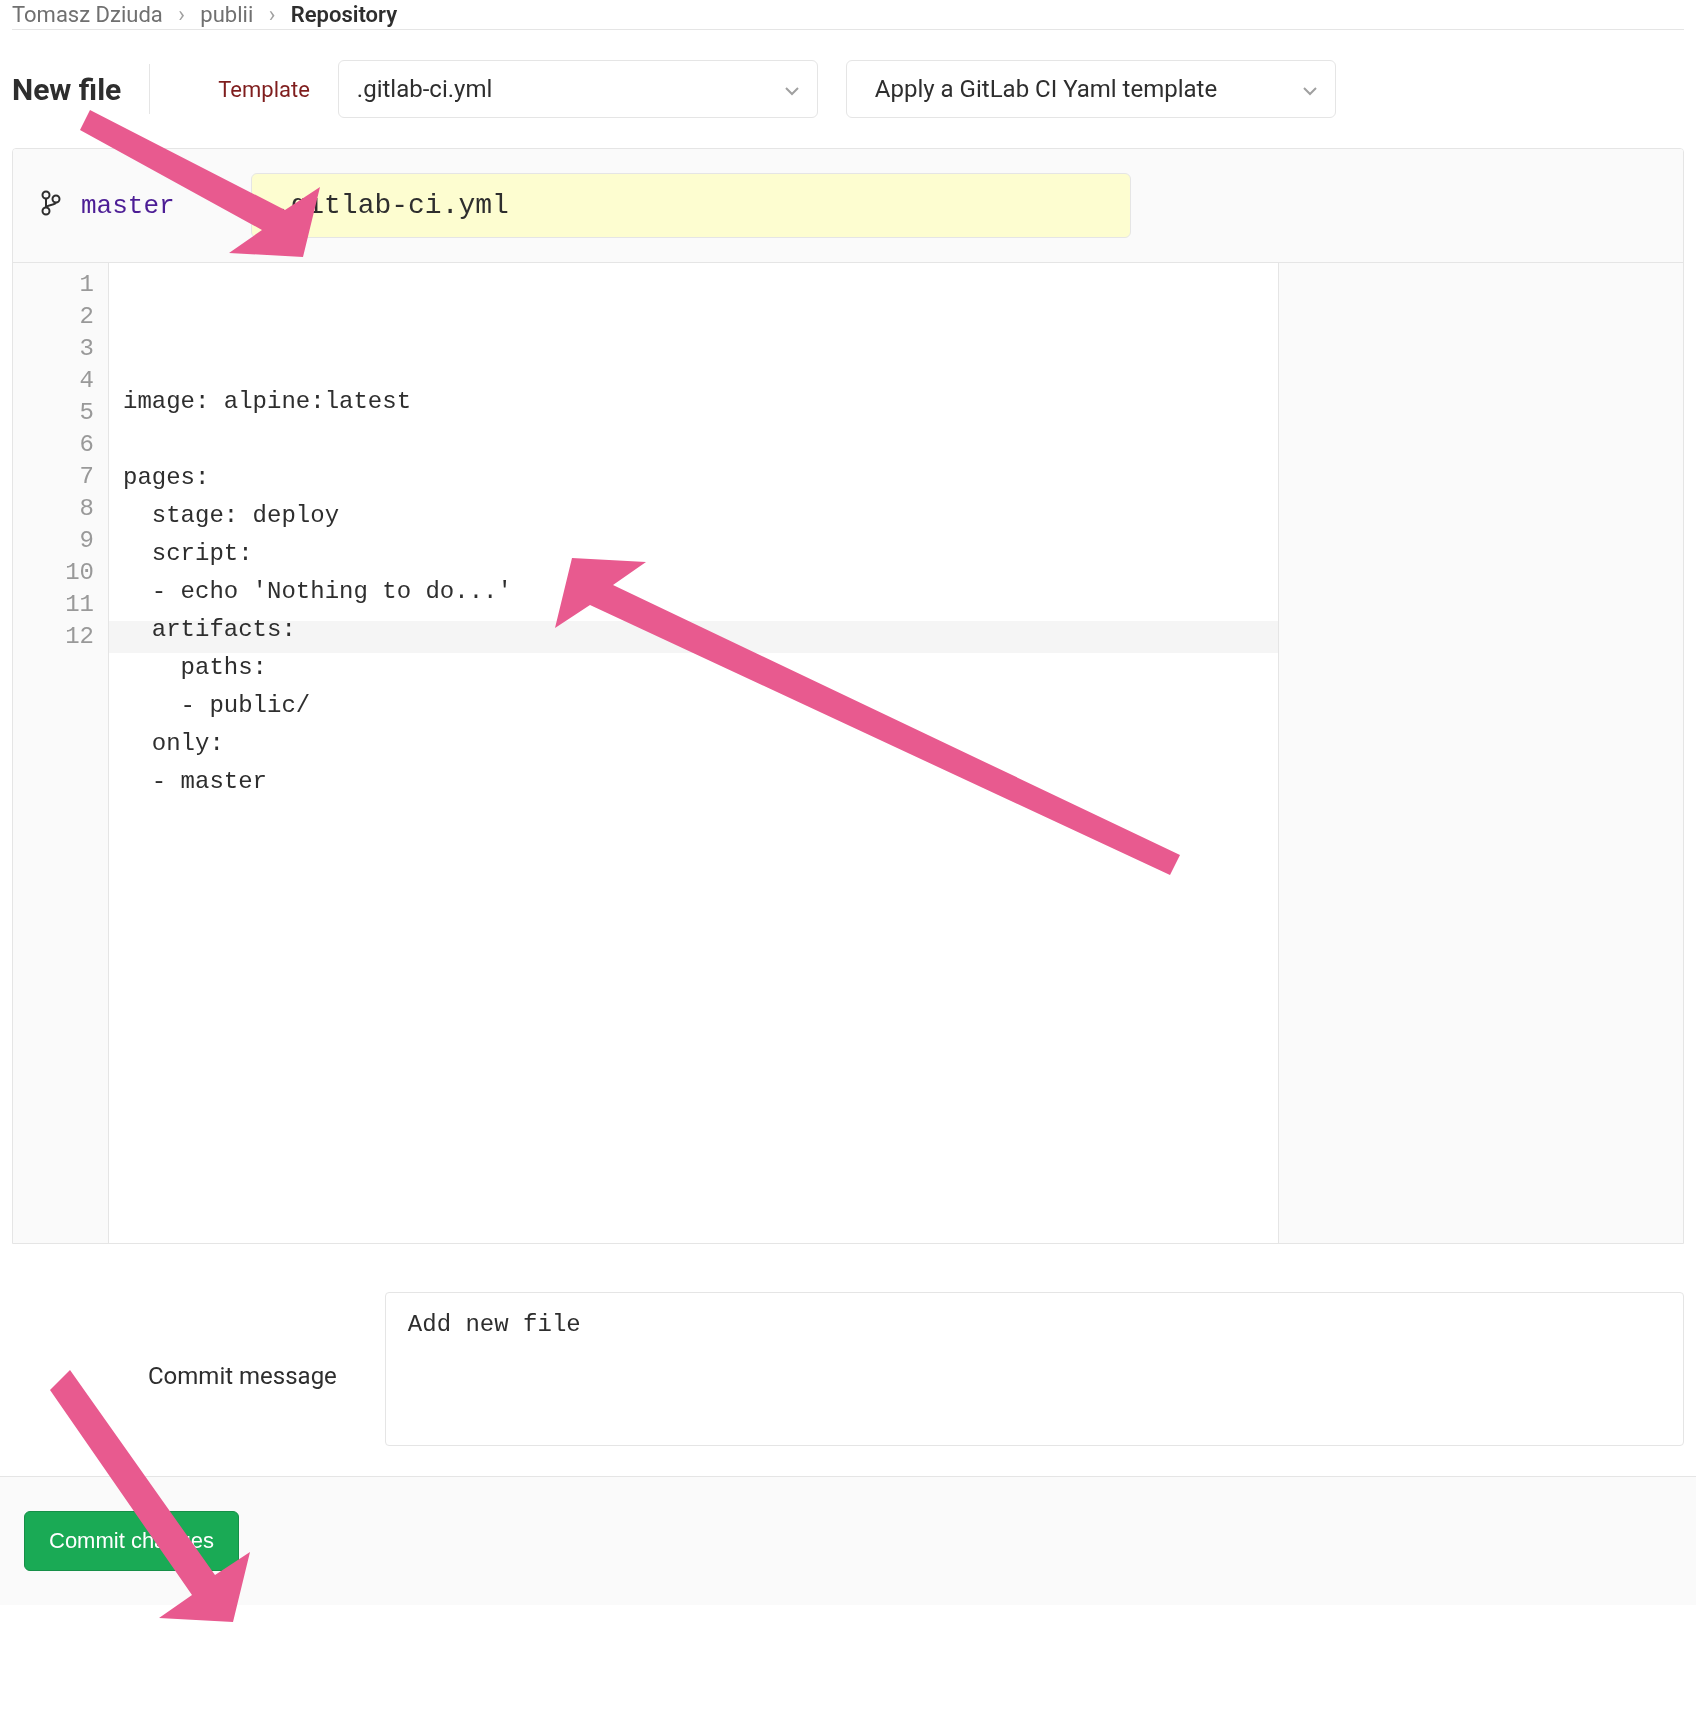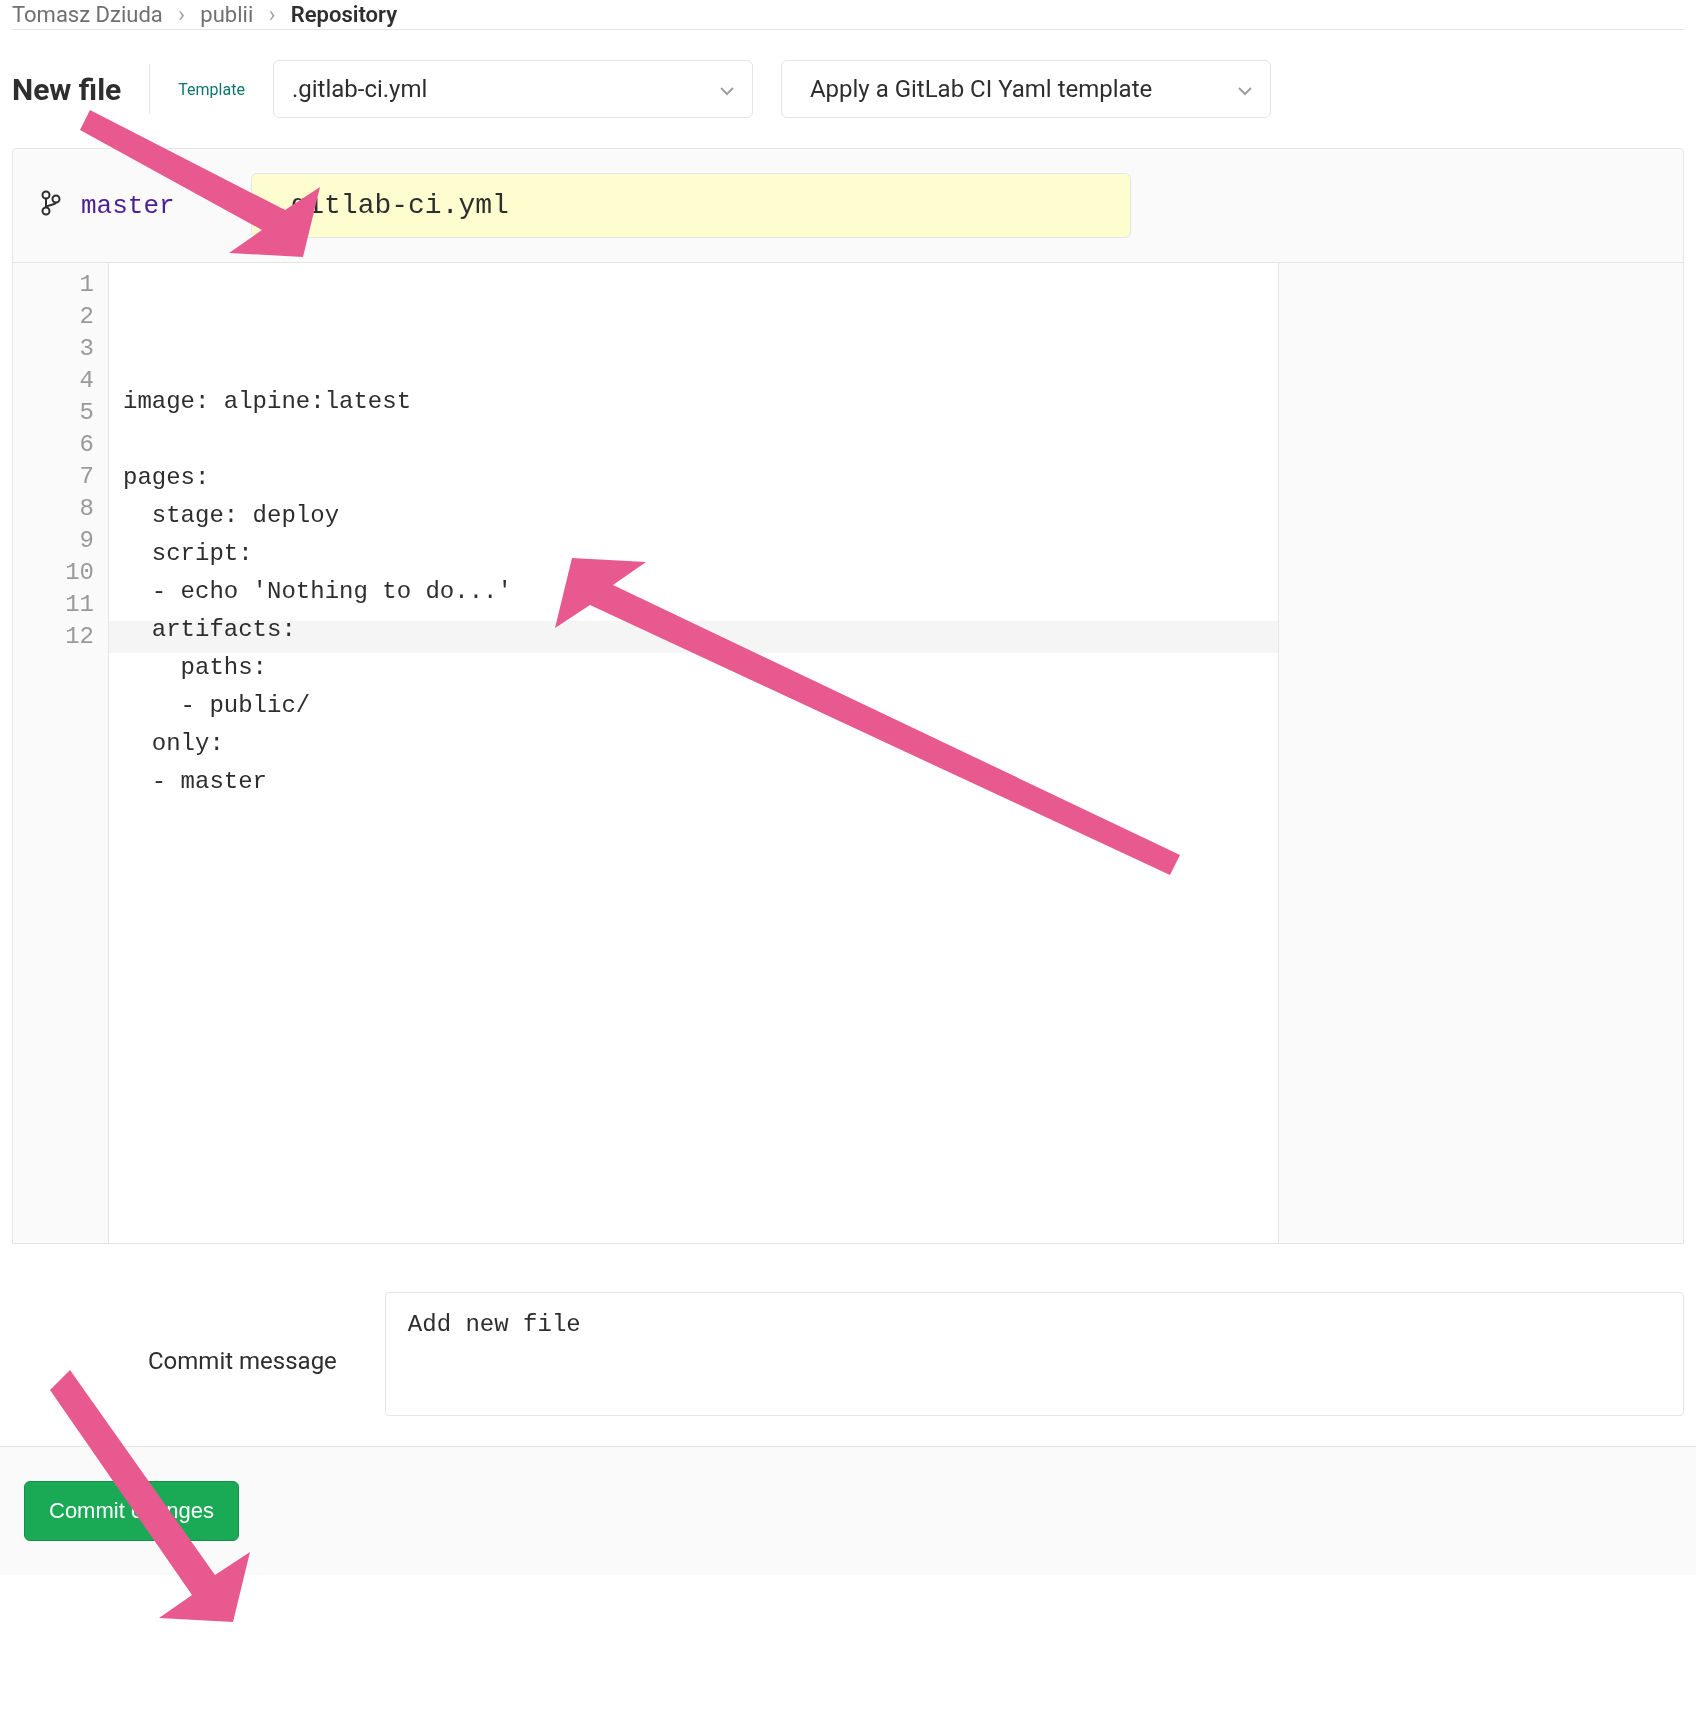--- a/index.html
+++ b/index.html
@@ -29,22 +29,23 @@
       font-size: 30px;
       font-weight: 700;
       color: #2e2e2e;
     }
     .toolbar-divider {
       width: 1px;
       height: 50px;
       background: #e5e5e5;
     }
     .toolbar-label {
-      color: #0f766e;
-      font-size: 16px;
+      color: #7f1d1d;
+      font-size: 22px;
+      margin-left: 40px;
     }
     .dropdown {
       display: flex;
       align-items: center;
       justify-content: space-between;
       border: 1px solid #e5e5e5;
       border-radius: 6px;
       padding: 14px 18px;
       background: #fff;
       color: #2e2e2e;
@@ -142,21 +143,21 @@
       padding-top: 14px;
     }
     .commit-textarea {
       flex: 1;
       border: 1px solid #e5e5e5;
       border-radius: 4px;
       padding: 18px 22px;
       font-family: Menlo, Monaco, "Courier New", monospace;
       font-size: 24px;
       color: #2e2e2e;
-      height: 124px;
+      height: 154px;
       resize: none;
     }
     .footer {
       background: #fafafa;
       border-top: 1px solid #e5e5e5;
       padding: 34px 24px;
       margin: 0 -12px;
     }
     .commit-btn {
       background: #1aaa55;

